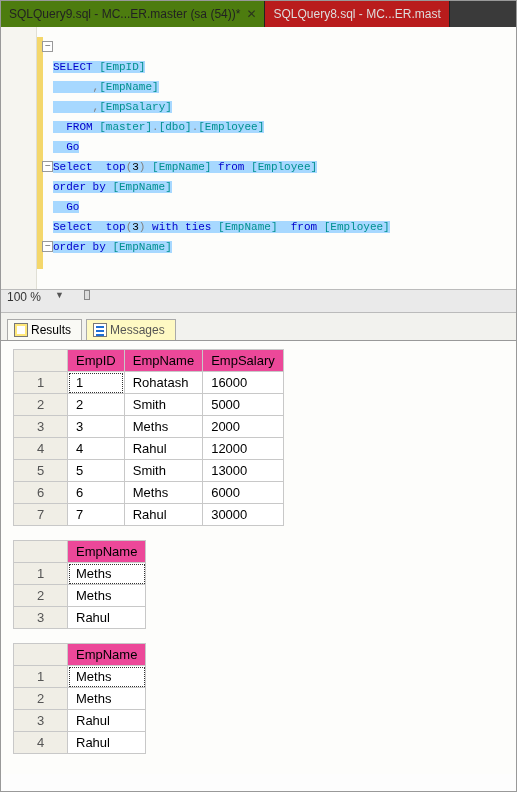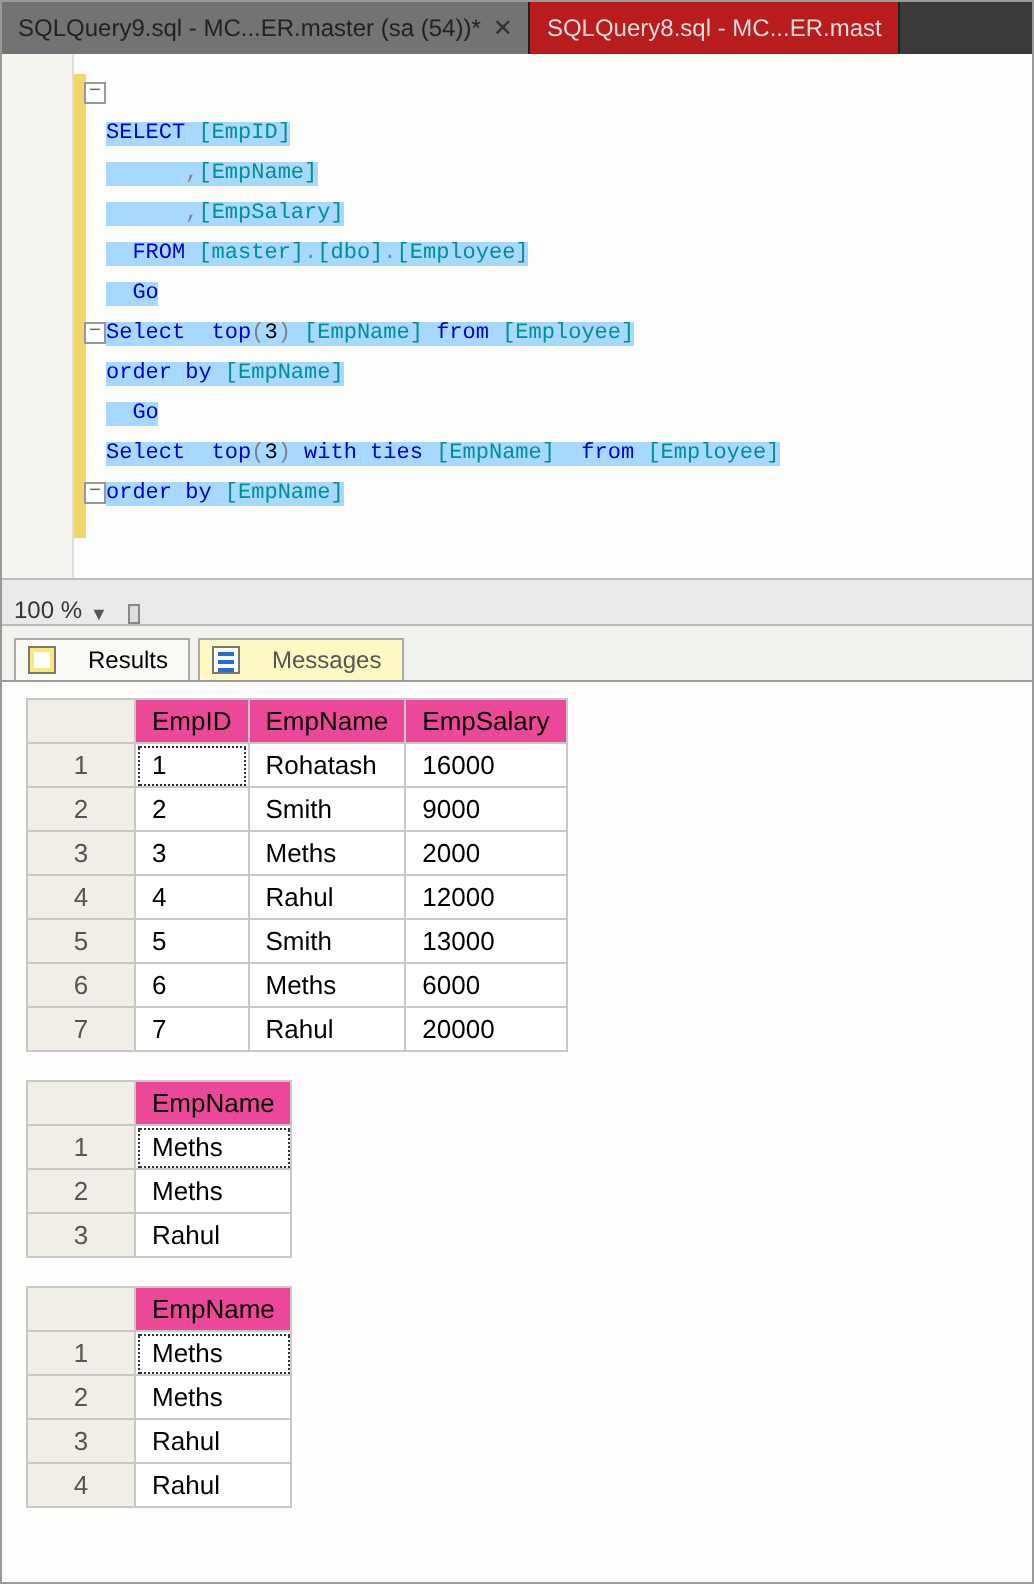--- a/index.html
+++ b/index.html
@@ -25,21 +25,21 @@
     align-items: center;
     padding: 0 8px;
     color: #ddd;
     background: #b91c1c;
     border-right: 1px solid #222;
     gap: 6px;
     cursor: pointer;
     white-space: nowrap;
   }
   .tab.active {
-    background: #737373;
+    background: #4d7c0f;
     color: #222;
   }
   .tab-close { font-size: 12px; opacity: 0.8; }
   .editor {
     background: #fdfdfb;
     height: 262px;
     display: flex;
     position: relative;
   }
   .gutter {
@@ -77,44 +77,44 @@
   .hl { background: #a7d8ff; }
   .kw { color: #0000cc; }
   .op { color: #808080; }
   .obj { color: #009090; }
   .zoom {
     height: 24px;
     background: #eaeaea;
     border-top: 1px solid #bbb;
     border-bottom: 1px solid #bbb;
     display: flex;
-    align-items: flex-end;
+    align-items: flex-start;
     font-family: "Segoe UI", Tahoma, sans-serif;
     font-size: 12px;
     padding: 0 6px;
-    gap: 4px;
+    gap: 14px;
     color: #333;
   }
   .zoom .arrow { font-size: 9px; color: #555; }
   .zoom .scroll-stub { width: 6px; height: 10px; border: 1px solid #888; background: #ddd; margin-left: 6px;}
   .result-tabs {
     display: flex;
     align-items: flex-end;
     background: #f2f2ee;
     height: 28px;
     border-bottom: 1px solid #999;
     font-family: "Segoe UI", Tahoma, sans-serif;
     font-size: 12px;
     padding-left: 6px;
     gap: 4px;
   }
   .rtab {
     display: flex;
     align-items: center;
-    gap: 16px;
+    gap: 3px;
     border: 1px solid #aaa;
     background: #fafaf5;
     padding: 3px 10px 3px 6px;
     border-bottom: none;
     cursor: pointer;
   }
   .rtab.inactive { background: #fef9c3; color: #555;}
   .icon-grid {
     width: 14px; height: 14px;
     display: inline-block;
@@ -229,21 +229,21 @@
     <tr>
           <td class="rownum">1</td>
           <td class="sel">1</td>
           <td>Rohatash</td>
           <td>16000</td>
         </tr>
     <tr>
           <td class="rownum">2</td>
           <td>2</td>
           <td>Smith</td>
-          <td>9000</td>
+          <td>5000</td>
         </tr>
     <tr>
           <td class="rownum">3</td>
           <td>3</td>
           <td>Meths</td>
           <td>2000</td>
         </tr>
     <tr>
           <td class="rownum">4</td>
           <td>4</td>
@@ -259,21 +259,21 @@
     <tr>
           <td class="rownum">6</td>
           <td>6</td>
           <td>Meths</td>
           <td>6000</td>
         </tr>
     <tr>
           <td class="rownum">7</td>
           <td>7</td>
           <td>Rahul</td>
-          <td>20000</td>
+          <td>30000</td>
         </tr>
   </tbody>
     </table>
 
   <table class="grid">
     <tbody>
         <tr>
       <th class="corner"></th>
       <th>EmpName</th>
     </tr>

